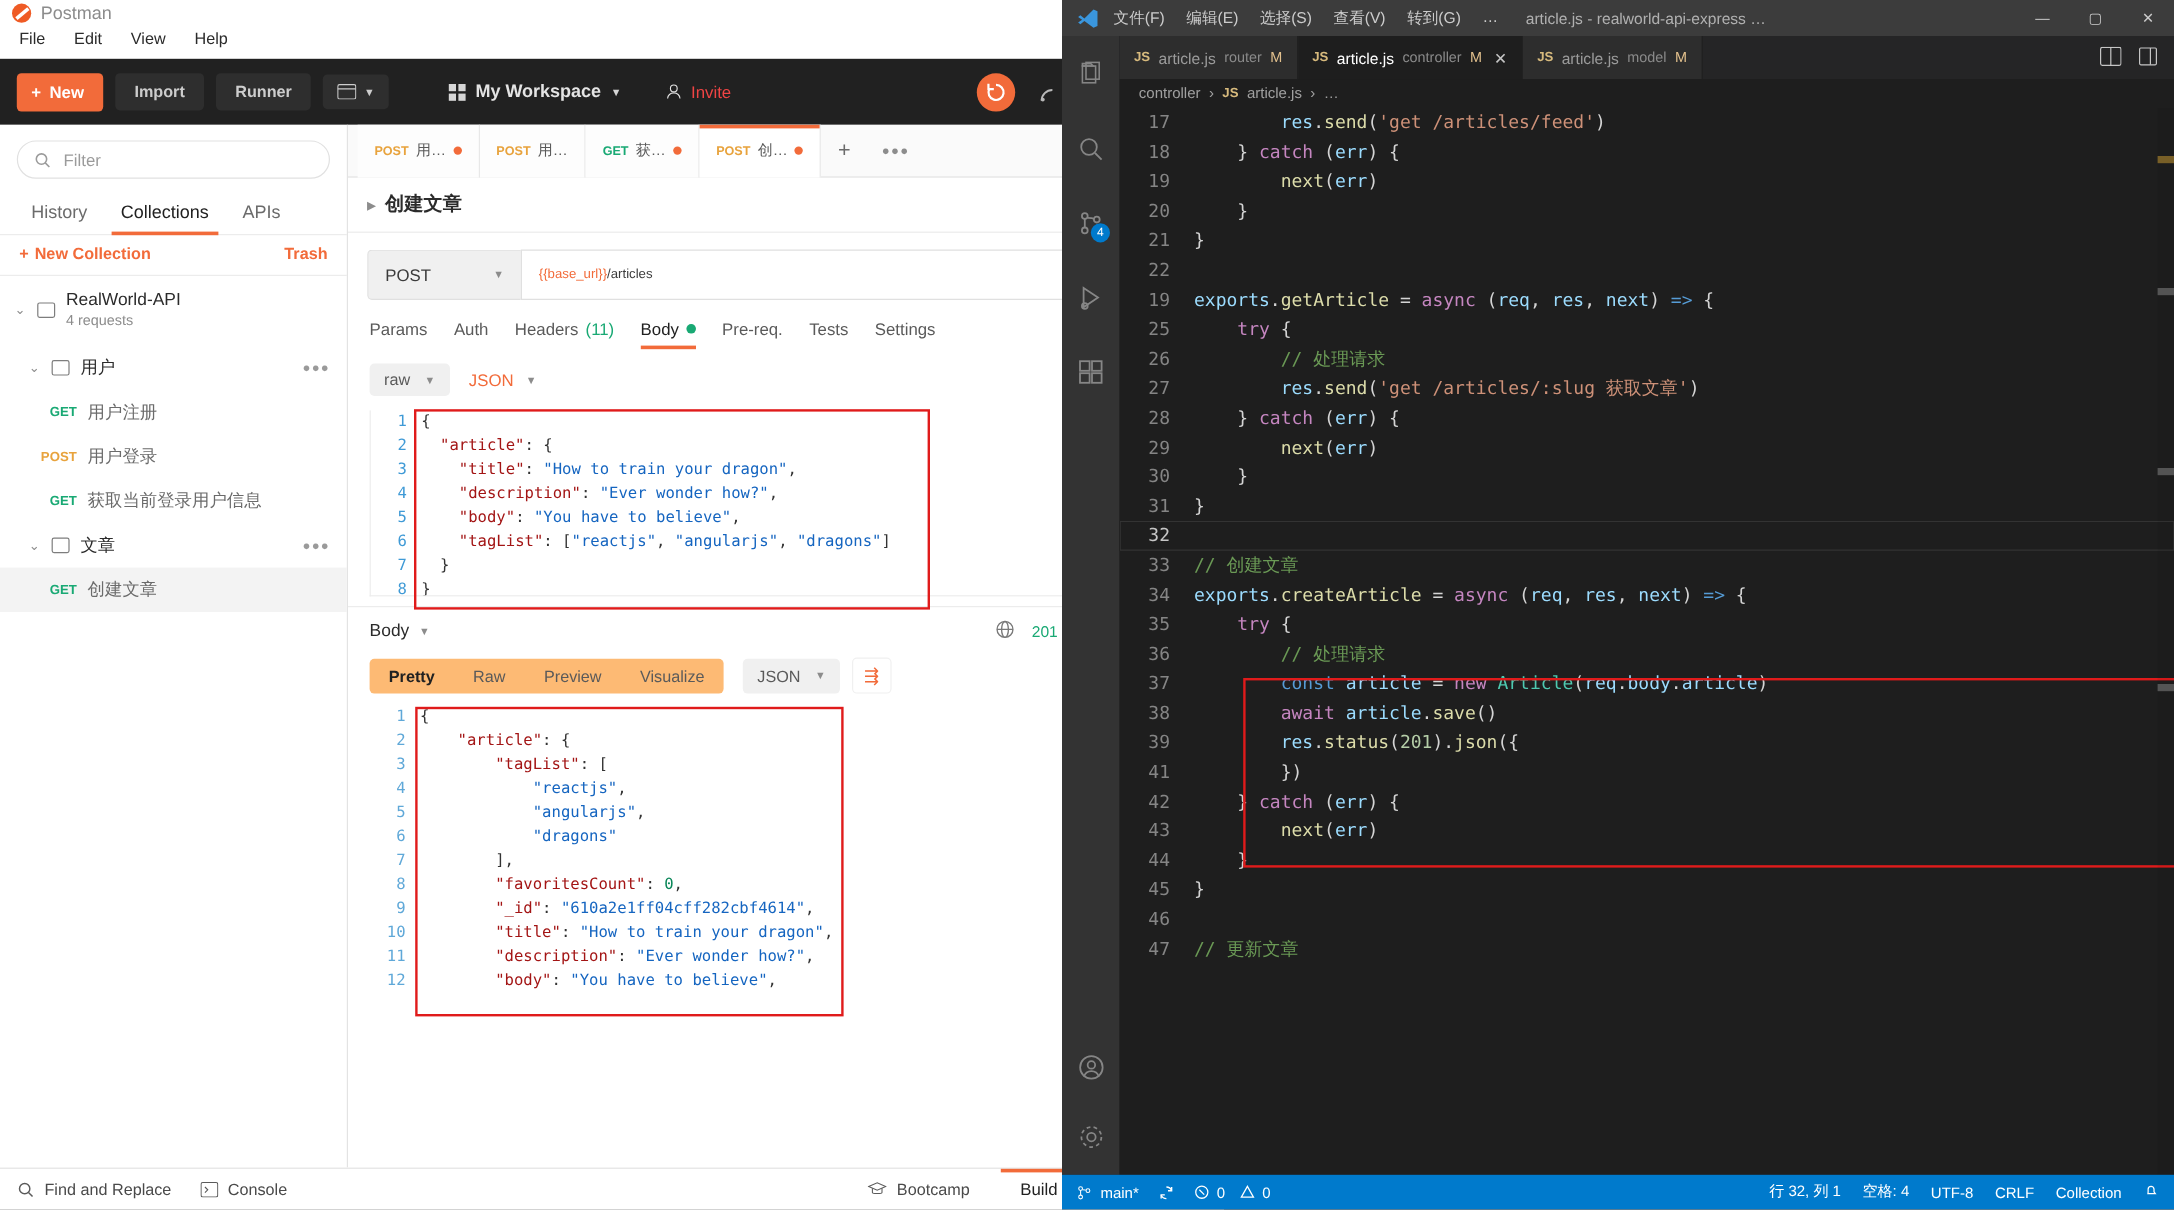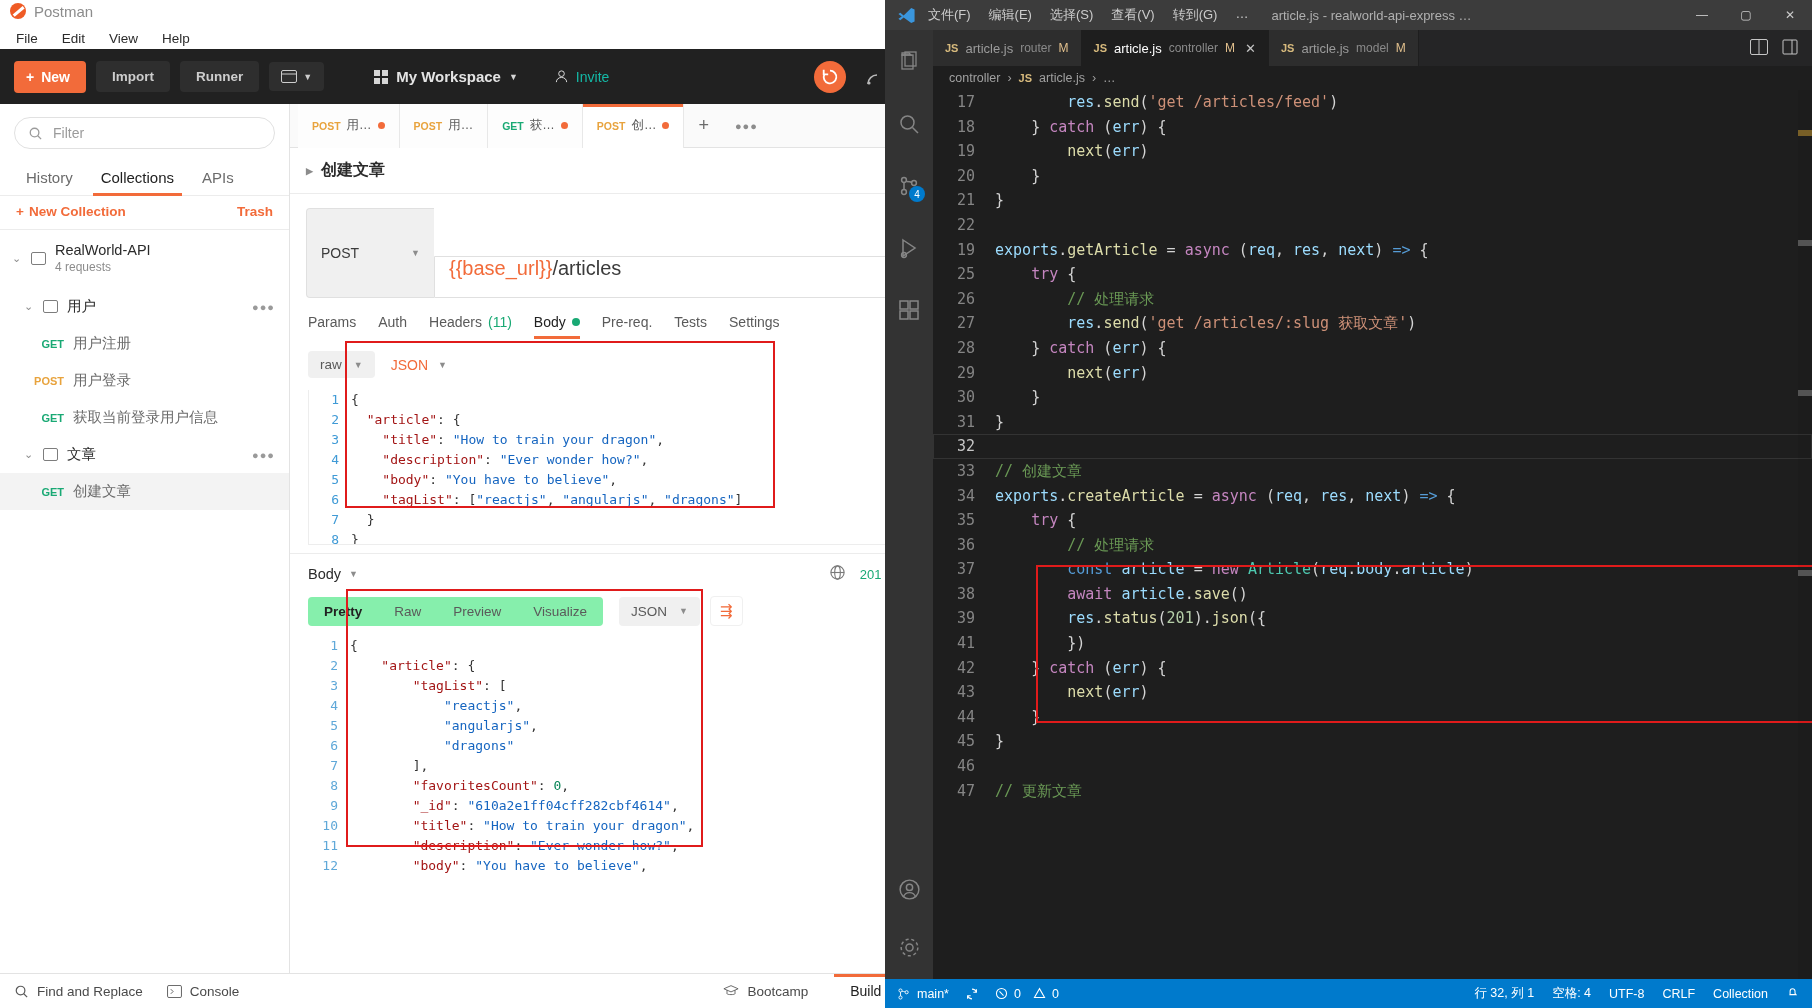--- a/index.html
+++ b/index.html
@@ -22,21 +22,21 @@
   .pm-logo {
     width: 16px; height: 16px; border-radius: 50%;
     background: #ef5b25; position: relative; overflow: hidden;
   }
   .pm-logo::after {
     content: ""; position: absolute; left: 2px; top: 7px; width: 13px; height: 2.5px;
     background: #fff; transform: rotate(-40deg);
   }
   .pm-title { color: #8c8c8c; font-size: 15px; }
   .pm-menubar {
-    height: 27px; background: #fff; display: flex; align-items: flex-end;
+    height: 27px; background: #fff; display: flex; align-items: flex-start;
     padding-left: 6px; gap: 4px; font-size: 13.5px; color: #2b2b2b;
   }
   .pm-menubar span { padding: 3px 10px; cursor: default; }
   .pm-toolbar {
     height: 55px; background: #212121; display: flex; align-items: center;
     padding: 0 14px; gap: 10px;
   }
   .btn-new {
     background: #f26b3a; color: #fff; font-weight: bold; font-size: 14px;
     border-radius: 4px; padding: 8px 16px 8px 12px; display: flex;
@@ -46,21 +46,21 @@
     background: #2e2e2e; color: #cdcdcd; font-size: 13.5px; font-weight: 600;
     border-radius: 4px; padding: 8px 16px;
   }
   .btn-dark.sq { padding: 8px 12px; display:flex; align-items:center; gap:6px;}
   .pm-ws {
     display: flex; align-items: center; gap: 8px; color: #e4e4e4;
     font-size: 15px; font-weight: 600; margin-left: 40px;
   }
   .grid-ico { display:grid; grid-template-columns: 6px 6px; grid-template-rows: 6px 6px; gap:2px;}
   .grid-ico i { background:#d6d6d6; display:block;}
-  .pm-invite { display:flex; align-items:center; gap:7px; color:#14b8a6; font-size:14px; margin-left: 26px;}
+  .pm-invite { display:flex; align-items:center; gap:7px; color:#ef4444; font-size:14px; margin-left: 26px;}
   .pm-right { margin-left:auto; display:flex; align-items:center; gap:18px; }
   .avatar-sync {
     width: 32px; height: 32px; border-radius: 50%; background:#f26b3a;
     display:flex; align-items:center; justify-content:center;
   }
   .ico { color:#b8b8b8; width:22px; height:22px; display:flex; align-items:center; justify-content:center;}
   .dot-badge { position:relative; }
   .dot-badge::after{content:"";position:absolute;top:0px;right:0px;width:7px;height:7px;border-radius:50%;background:#f26b3a;}
   
   .pm-body { position:absolute; top:104px; left:0; right:0; bottom:35px; display:flex; }
@@ -101,21 +101,21 @@
   .tab-plus{padding:0 14px;color:#6b6b6b;font-size:18px;}
   .tab-more{padding:0 12px;color:#8c8c8c;letter-spacing:1px;font-size:11px;}
   .env-pill{margin-left:auto;margin-right:10px;background:#f0f0f0;border-radius:3px;padding:6px 14px;color:#4a4a4a;font-size:13.5px;}
   .req-title-row{display:flex;align-items:center;justify-content:space-between;padding:12px 16px;border-bottom:1px solid #ececec;}
   .req-title{font-size:16px;color:#2b2b2b;font-weight:600;display:flex;align-items:center;gap:8px;}
   .examples{display:flex;align-items:center;gap:8px;color:#5a5a5a;font-size:13.5px;}
   .ex-count{background:#f0f0f0;border-radius:3px;padding:1px 6px;font-size:12px;color:#6b6b6b;}
   .url-row{display:flex;padding:14px 16px 4px;gap:0;align-items:stretch;}
   .method-sel{background:#f0f0f0;border:1px solid #e0e0e0;border-right:none;border-radius:4px 0 0 4px;
     width:128px;display:flex;align-items:center;justify-content:space-between;padding:0 14px;font-size:14px;color:#3b3b3b;}
-  .url-input{flex:1;border:1px solid #e0e0e0;border-radius:0 4px 4px 0;display:flex;padding:0 14px;font-size:20px;height:42px;margin-top:48px;}
+  .url-input{flex:1;border:1px solid #e0e0e0;border-radius:0 4px 4px 0;display:flex;align-items:center;padding:0 14px;font-size:11px;height:42px;}
   .url-var{color:#f26b3a;}
   .url-rest{color:#3b3b3b;}
   .send-btn{background:#f26b3a;color:#fff;font-weight:bold;font-size:15px;border-radius:4px;margin-left:10px;
     padding:0 26px;display:flex;align-items:center;height:42px;}
   .req-sub-tabs{display:flex;gap:22px;padding:12px 18px 0;font-size:14px;color:#5a5a5a;}
   .rst{padding-bottom:9px;position:relative;display:flex;align-items:center;gap:6px;}
   .rst.active{color:#212121;}
   .rst.active::after{content:"";position:absolute;left:0;right:0;bottom:0;height:3px;background:#f26b3a;}
   .grn{color:#19a974;}
   .gdot{width:8px;height:8px;border-radius:50%;background:#19a974;display:inline-block;}
@@ -130,21 +130,21 @@
   .ct{white-space:pre;}
   .k{color:#a31515;} .s{color:#1565c0;} .p{color:#333;} .n{color:#098658;}
   .red-box{position:absolute;border:2.5px solid #e01b1b;pointer-events:none;}
   
   .resp-head{display:flex;align-items:center;justify-content:space-between;padding:10px 18px 8px;border-top:1px solid #ececec;}
   .resp-left{display:flex;align-items:center;gap:8px;font-size:14.5px;color:#2b2b2b;}
   .resp-stats{display:flex;align-items:center;gap:14px;font-size:13px;}
   .st-ok{color:#19a974;}
   .st-grey{color:#5a5a5a;}
   .resp-tabs{display:flex;align-items:center;gap:10px;padding:4px 18px 10px;}
-  .rtab-grp{background:#86efac;border-radius:4px;display:flex;align-items:center;}
+  .rtab-grp{background:#fdba74;border-radius:4px;display:flex;align-items:center;}
   .rtab{padding:7px 16px;font-size:13.5px;color:#5a5a5a;}
   .rtab.active{color:#212121;font-weight:600;}
   .jsel{background:#f0f0f0;border-radius:4px;padding:7px 12px;display:flex;align-items:center;gap:12px;font-size:13.5px;color:#5a5a5a;margin-left:6px;}
   .wrap-ico{border:1px solid #f0f0f0;border-radius:4px;padding:5px 9px;color:#f26b3a;font-size:15px;}
   .pm-statusbar{position:absolute;left:0;bottom:0;width:1020px;height:35px;border-top:1px solid #e3e3e3;
     background:#fff;display:flex;align-items:center;gap:24px;padding:0 14px;font-size:13.5px;color:#4a4a4a;}
   .pm-sb-item{display:flex;align-items:center;gap:8px;}
   .pm-sb-right{margin-left:auto;display:flex;align-items:center;gap:0;}
   .bootcamp{display:flex;align-items:center;gap:8px;padding:0 16px;}
   .sb-tabbtn{padding:8px 26px;font-size:14px;color:#4a4a4a;position:relative;}

